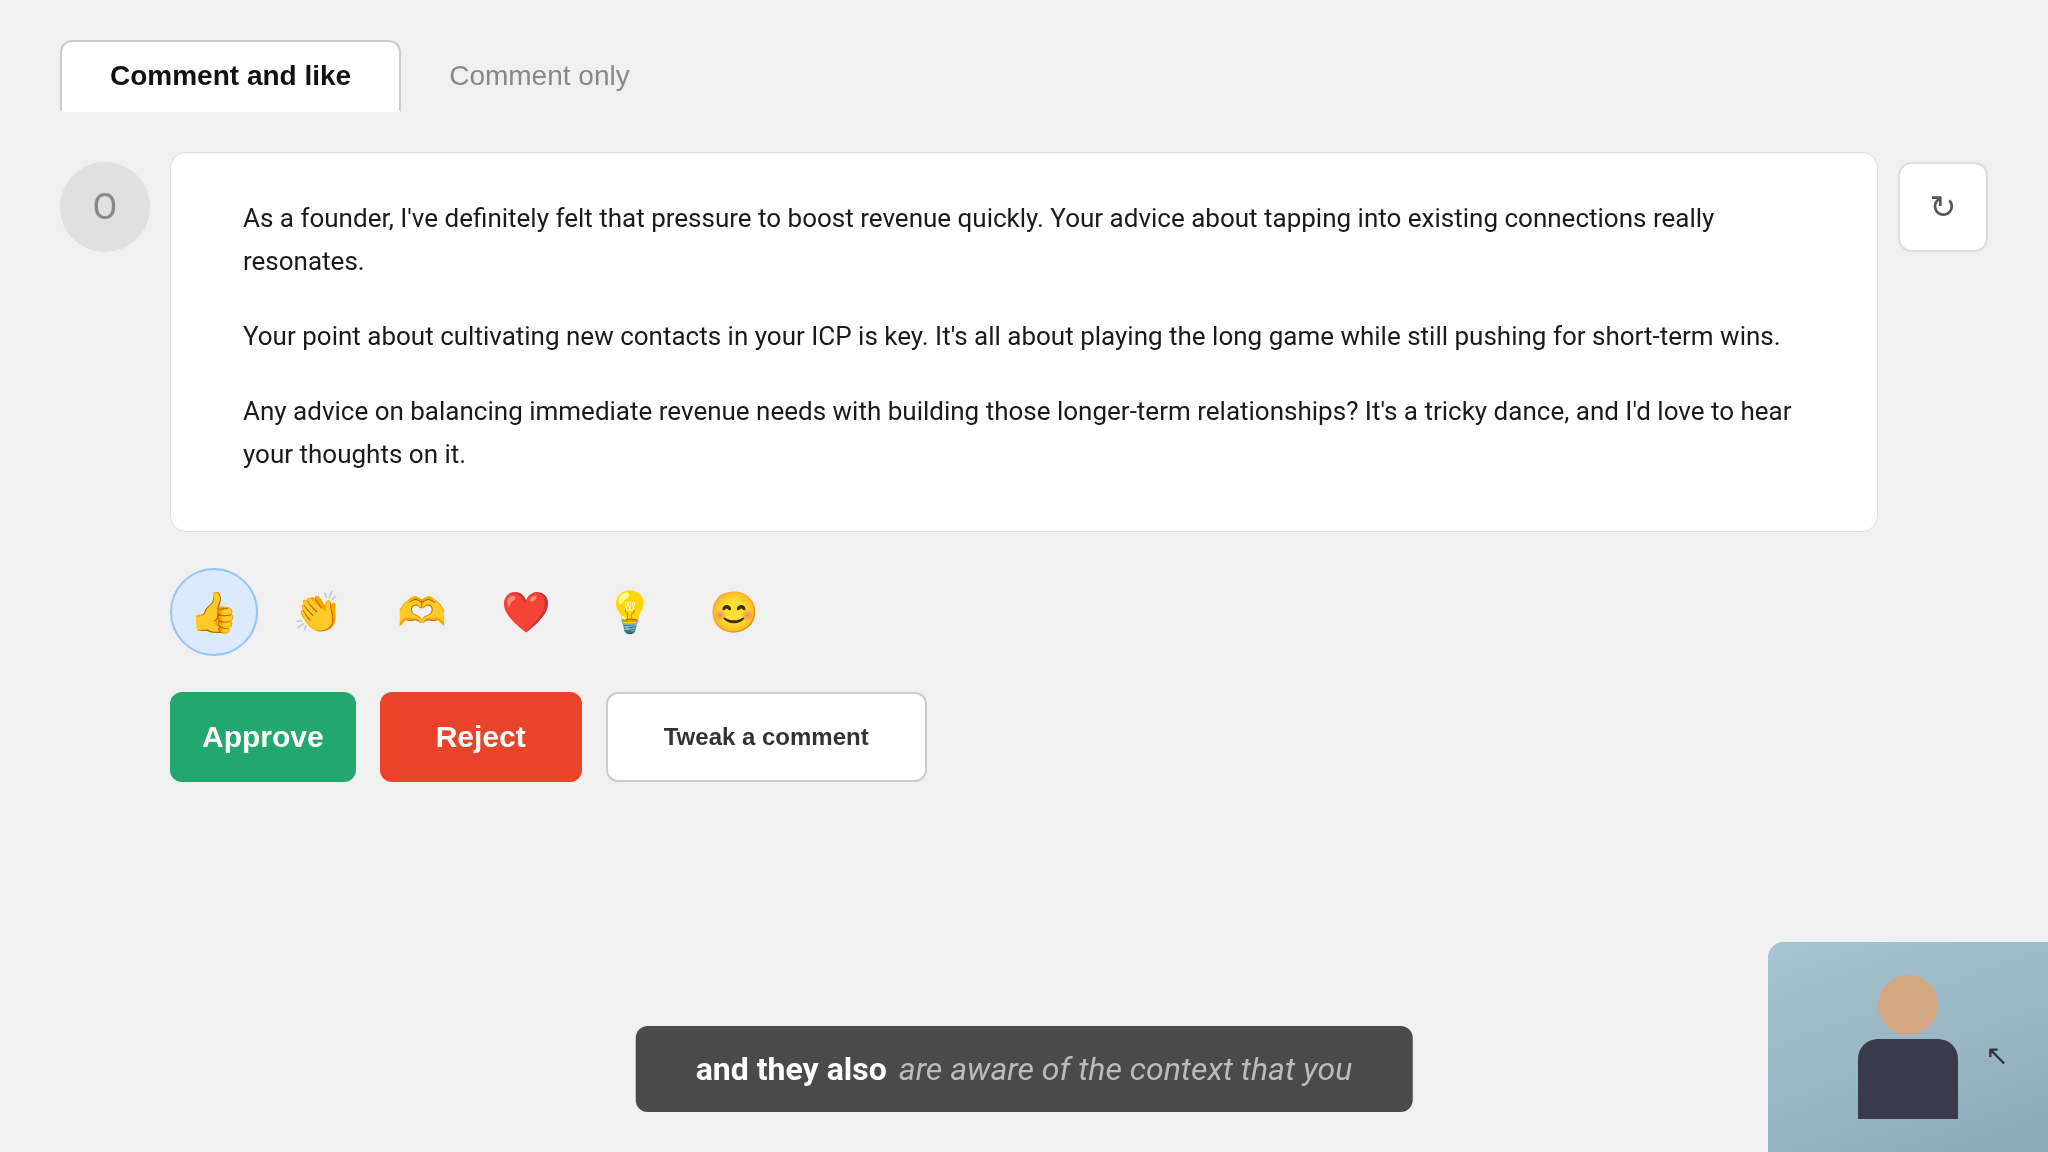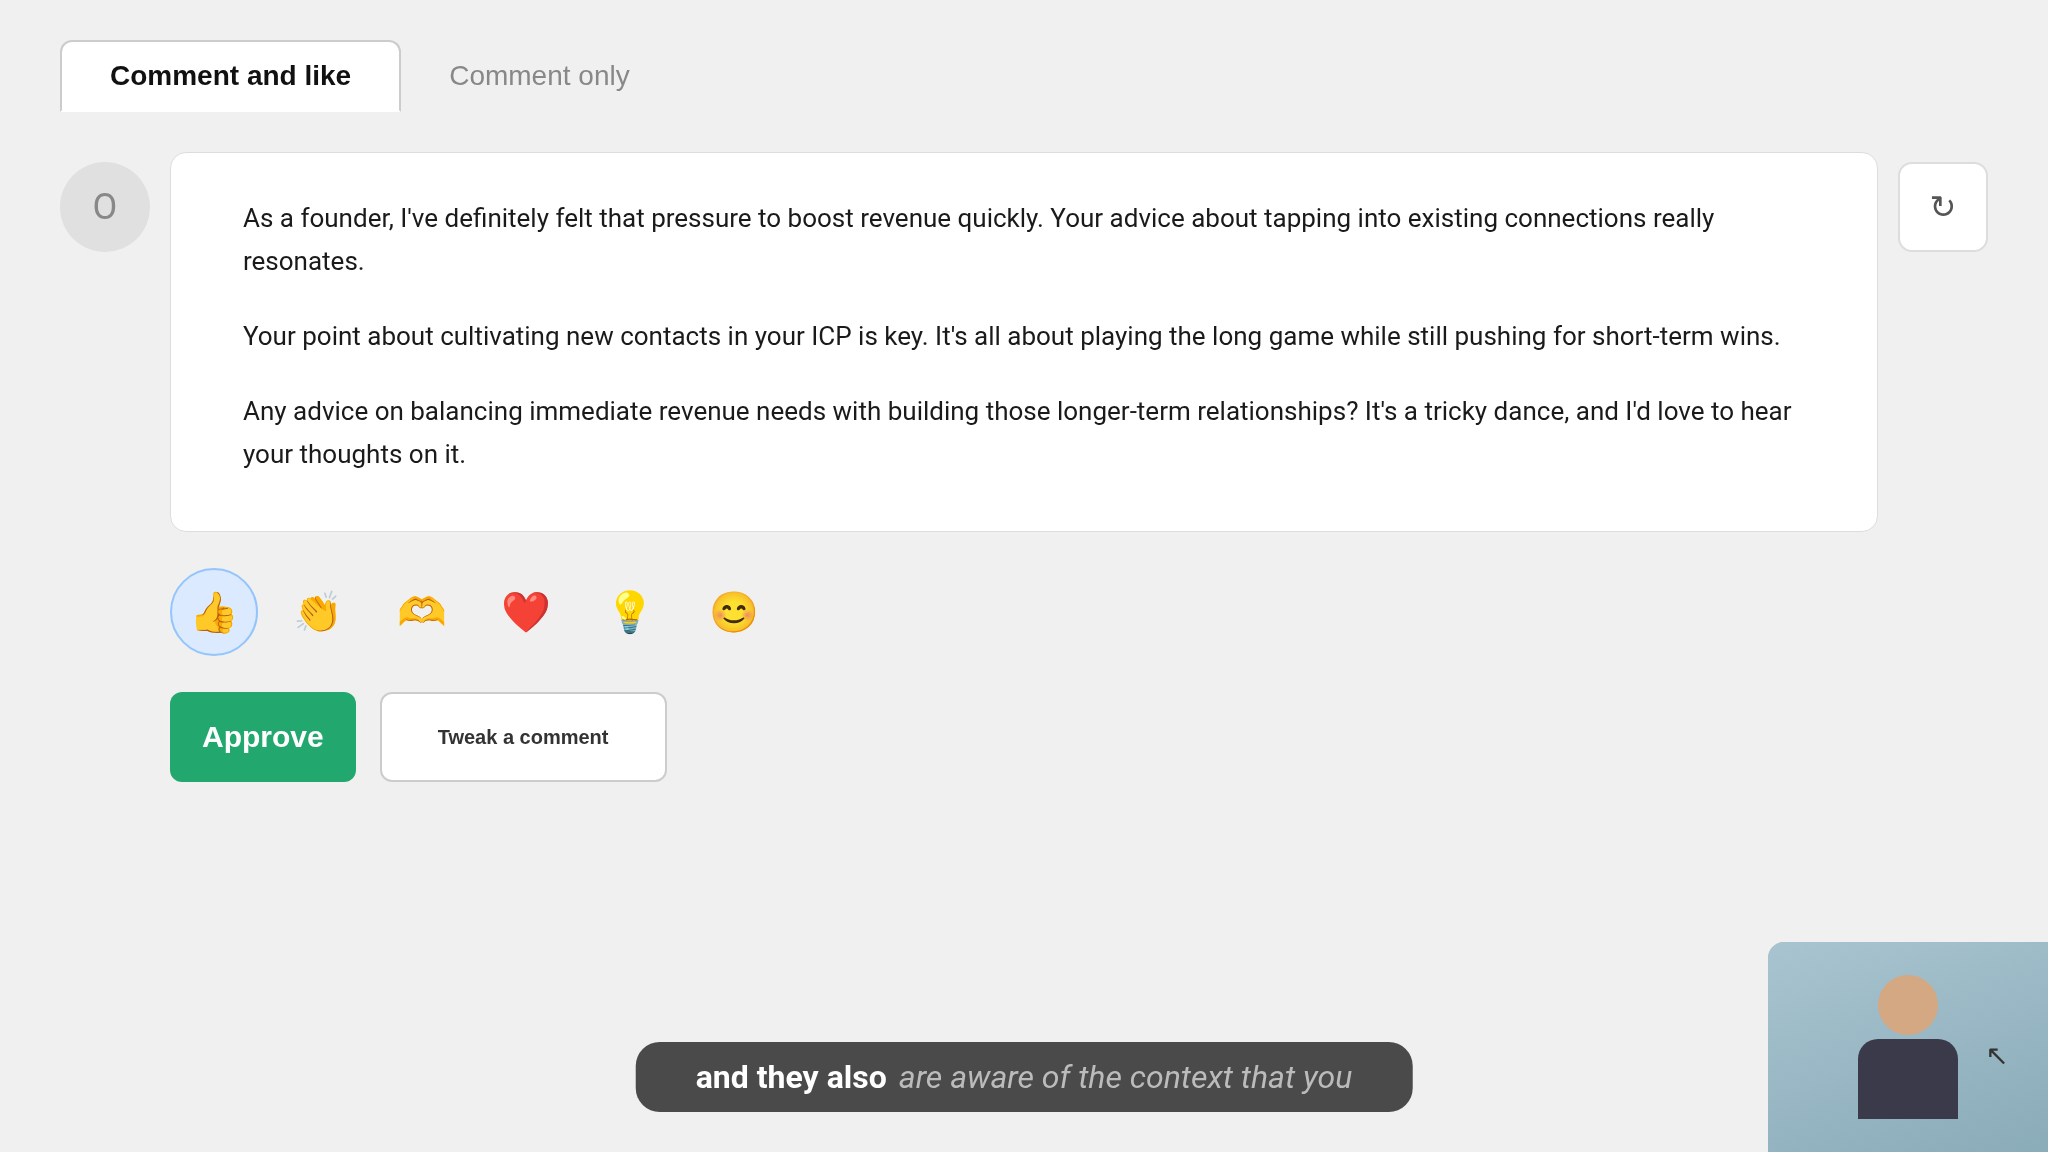--- a/index.html
+++ b/index.html
@@ -171,34 +171,34 @@
       font-weight: 700;
       cursor: pointer;
     }
 
     .btn-tweak {
       background: #fff;
       color: #333;
       border: 2px solid #ccc;
       border-radius: 12px;
       padding: 28px 56px;
-      font-size: 20px;
+      font-size: 24px;
       font-weight: 600;
       cursor: pointer;
     }
 
     
     .subtitle-bar {
       position: absolute;
       bottom: 40px;
       left: 50%;
       transform: translateX(-50%);
       background: rgba(50, 50, 50, 0.88);
-      border-radius: 24px;
-      padding: 16px 60px;
+      border-radius: 12px;
+      padding: 24px 60px;
       display: flex;
       gap: 12px;
       font-size: 32px;
       color: #fff;
       white-space: nowrap;
     }
 
     .subtitle-bold {
       font-weight: 700;
       color: #fff;
@@ -307,20 +307,21 @@
     <button class="reaction-btn">
       <span>💡</span>
     </button>
     <button class="reaction-btn">
       <span>😊</span>
     </button>
   </div>
 
   <div class="action-row">
     <button class="btn-approve">Approve</button>
+    <button class="btn-reject">Reject</button>
     <button class="btn-tweak">Tweak a comment</button>
   </div>
 
   <div class="subtitle-bar">
     <span class="subtitle-bold">and they also</span>
     <span class="subtitle-normal">are aware of the context that you</span>
   </div>
 
   <div class="video-overlay">
     <div class="video-person">

